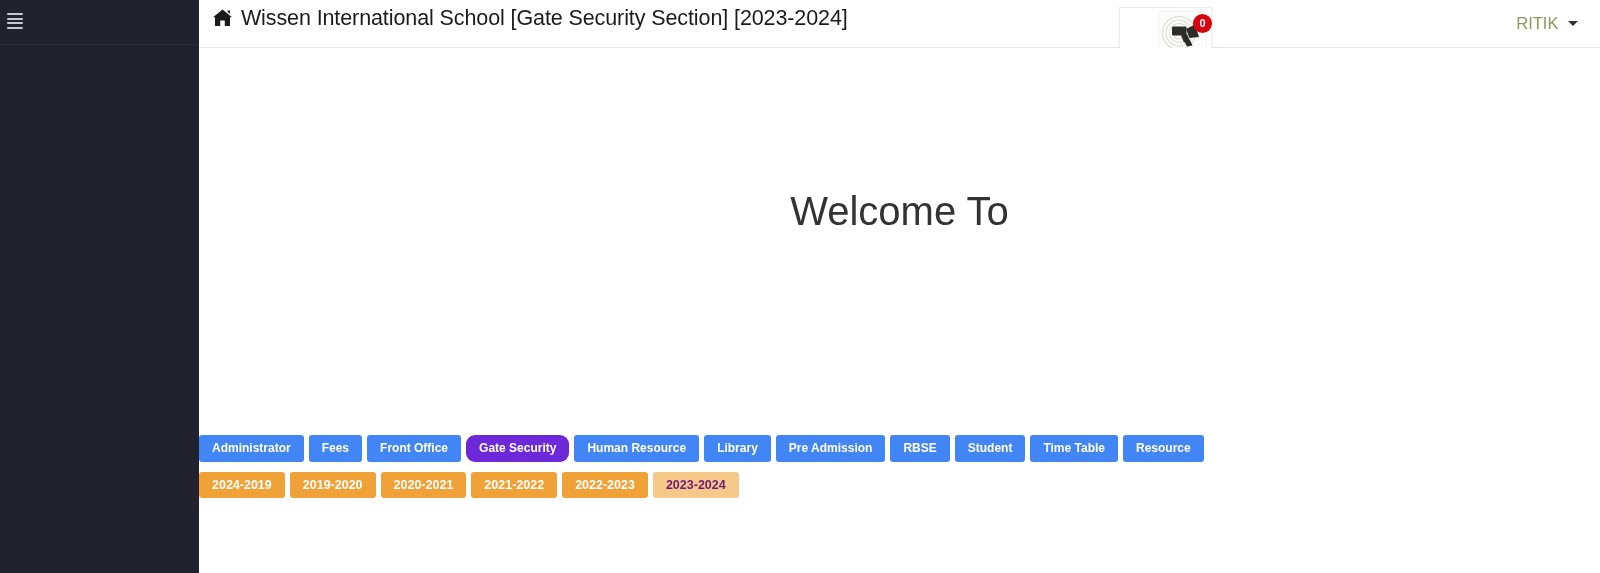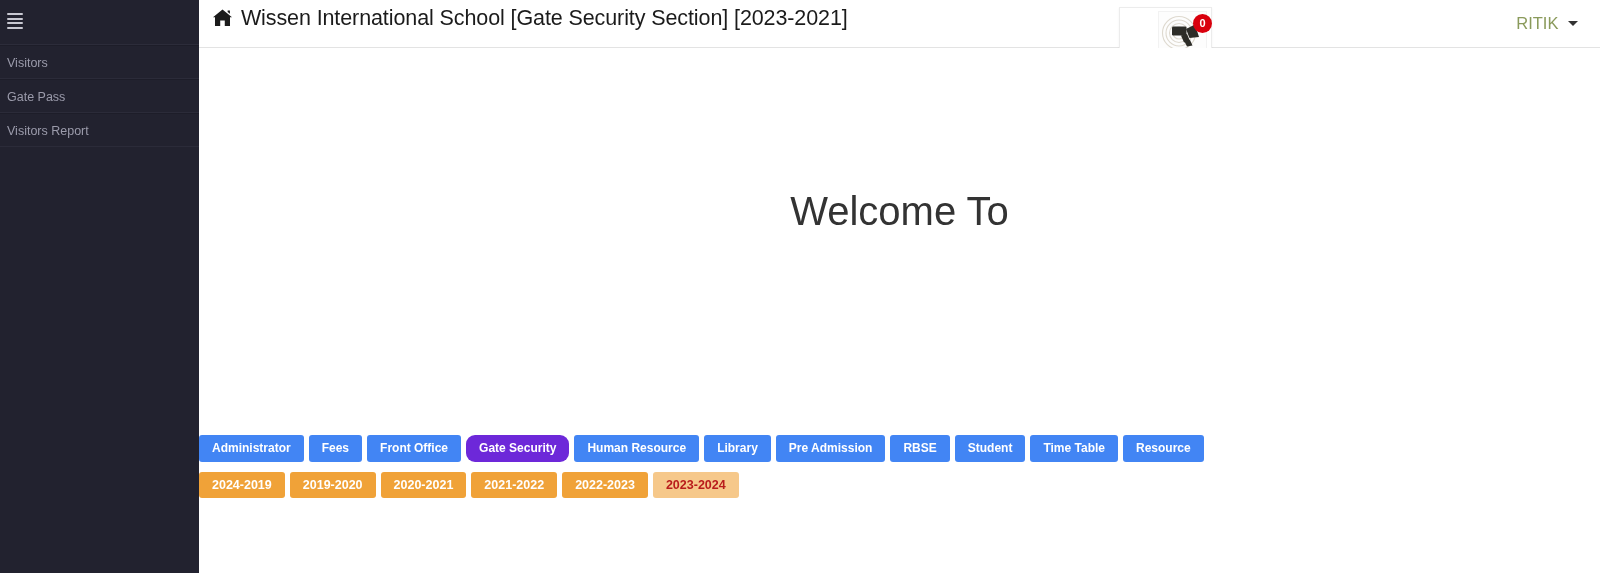--- a/index.html
+++ b/index.html
@@ -122,53 +122,48 @@
   .mod-btn.active { background:#6d28d9; color:#ffffff;border-radius:9px; }
 
   .yr-btn {
     background:#f0a238; color:#ffffff;
     font-size:12.5px; font-weight:bold;
     padding:0 13px; height:26px; line-height:26px;
     border:none; border-radius:3px;
     margin-right:5px;
     white-space:nowrap; cursor:pointer;
   }
-  .yr-btn.active { background:#f6c88a; color:#b91c1c; }
+  .yr-btn.active { background:#f6c88a; color:#701a75; }
 </style>
 </head>
 <body>
 
 <div id="app">
 
   <div id="sidebar">
     <div id="sidebar-top">
       <div class="hamburger">
         <span></span>
           <span></span>
           <span></span>
           <span></span>
       </div>
     </div>
-    <div id="sidebar-items">
-        <div class="side-item"><span>Visitors</span></div>
-        <div class="side-item"><span>Gate Pass</span></div>
-        <div class="side-item"><span>Visitors Report</span></div>
-      </div>
   </div>
 
   <div id="header">
 
     <div id="page-title">
       <span class="home-icon">
         <svg width="19" height="18" viewBox="0 0 20 18">
           <path d="M10 0 L0 8.2 L2.1 8.2 L2.1 17.4 L7.6 17.4 L7.6 11.6 L12.4 11.6 L12.4 17.4 L17.9 17.4 L17.9 8.2 L20 8.2 Z" fill="#1b1b1b"></path>
           <path d="M15.4 1.2 L17.8 1.2 L17.8 4.6 L15.4 2.6 Z" fill="#1b1b1b"></path>
         </svg>
       </span>
-      <span>Wissen International School [Gate Security Section] [2023-2021]</span>
+      <span>Wissen International School [Gate Security Section] [2023-2024]</span>
     </div>
 
     <div id="notif-box">
       <div id="notif-btn">
         <svg width="47" height="43" viewBox="0 0 47 43" style="position:absolute;left:0;top:0;">
           <g fill="none" stroke="#ded9cf" stroke-width="1.1">
             <circle cx="20" cy="21" r="6"></circle>
             <circle cx="20" cy="21" r="9.5"></circle>
             <circle cx="20" cy="21" r="13"></circle>
             <circle cx="20" cy="21" r="16.5"></circle>

